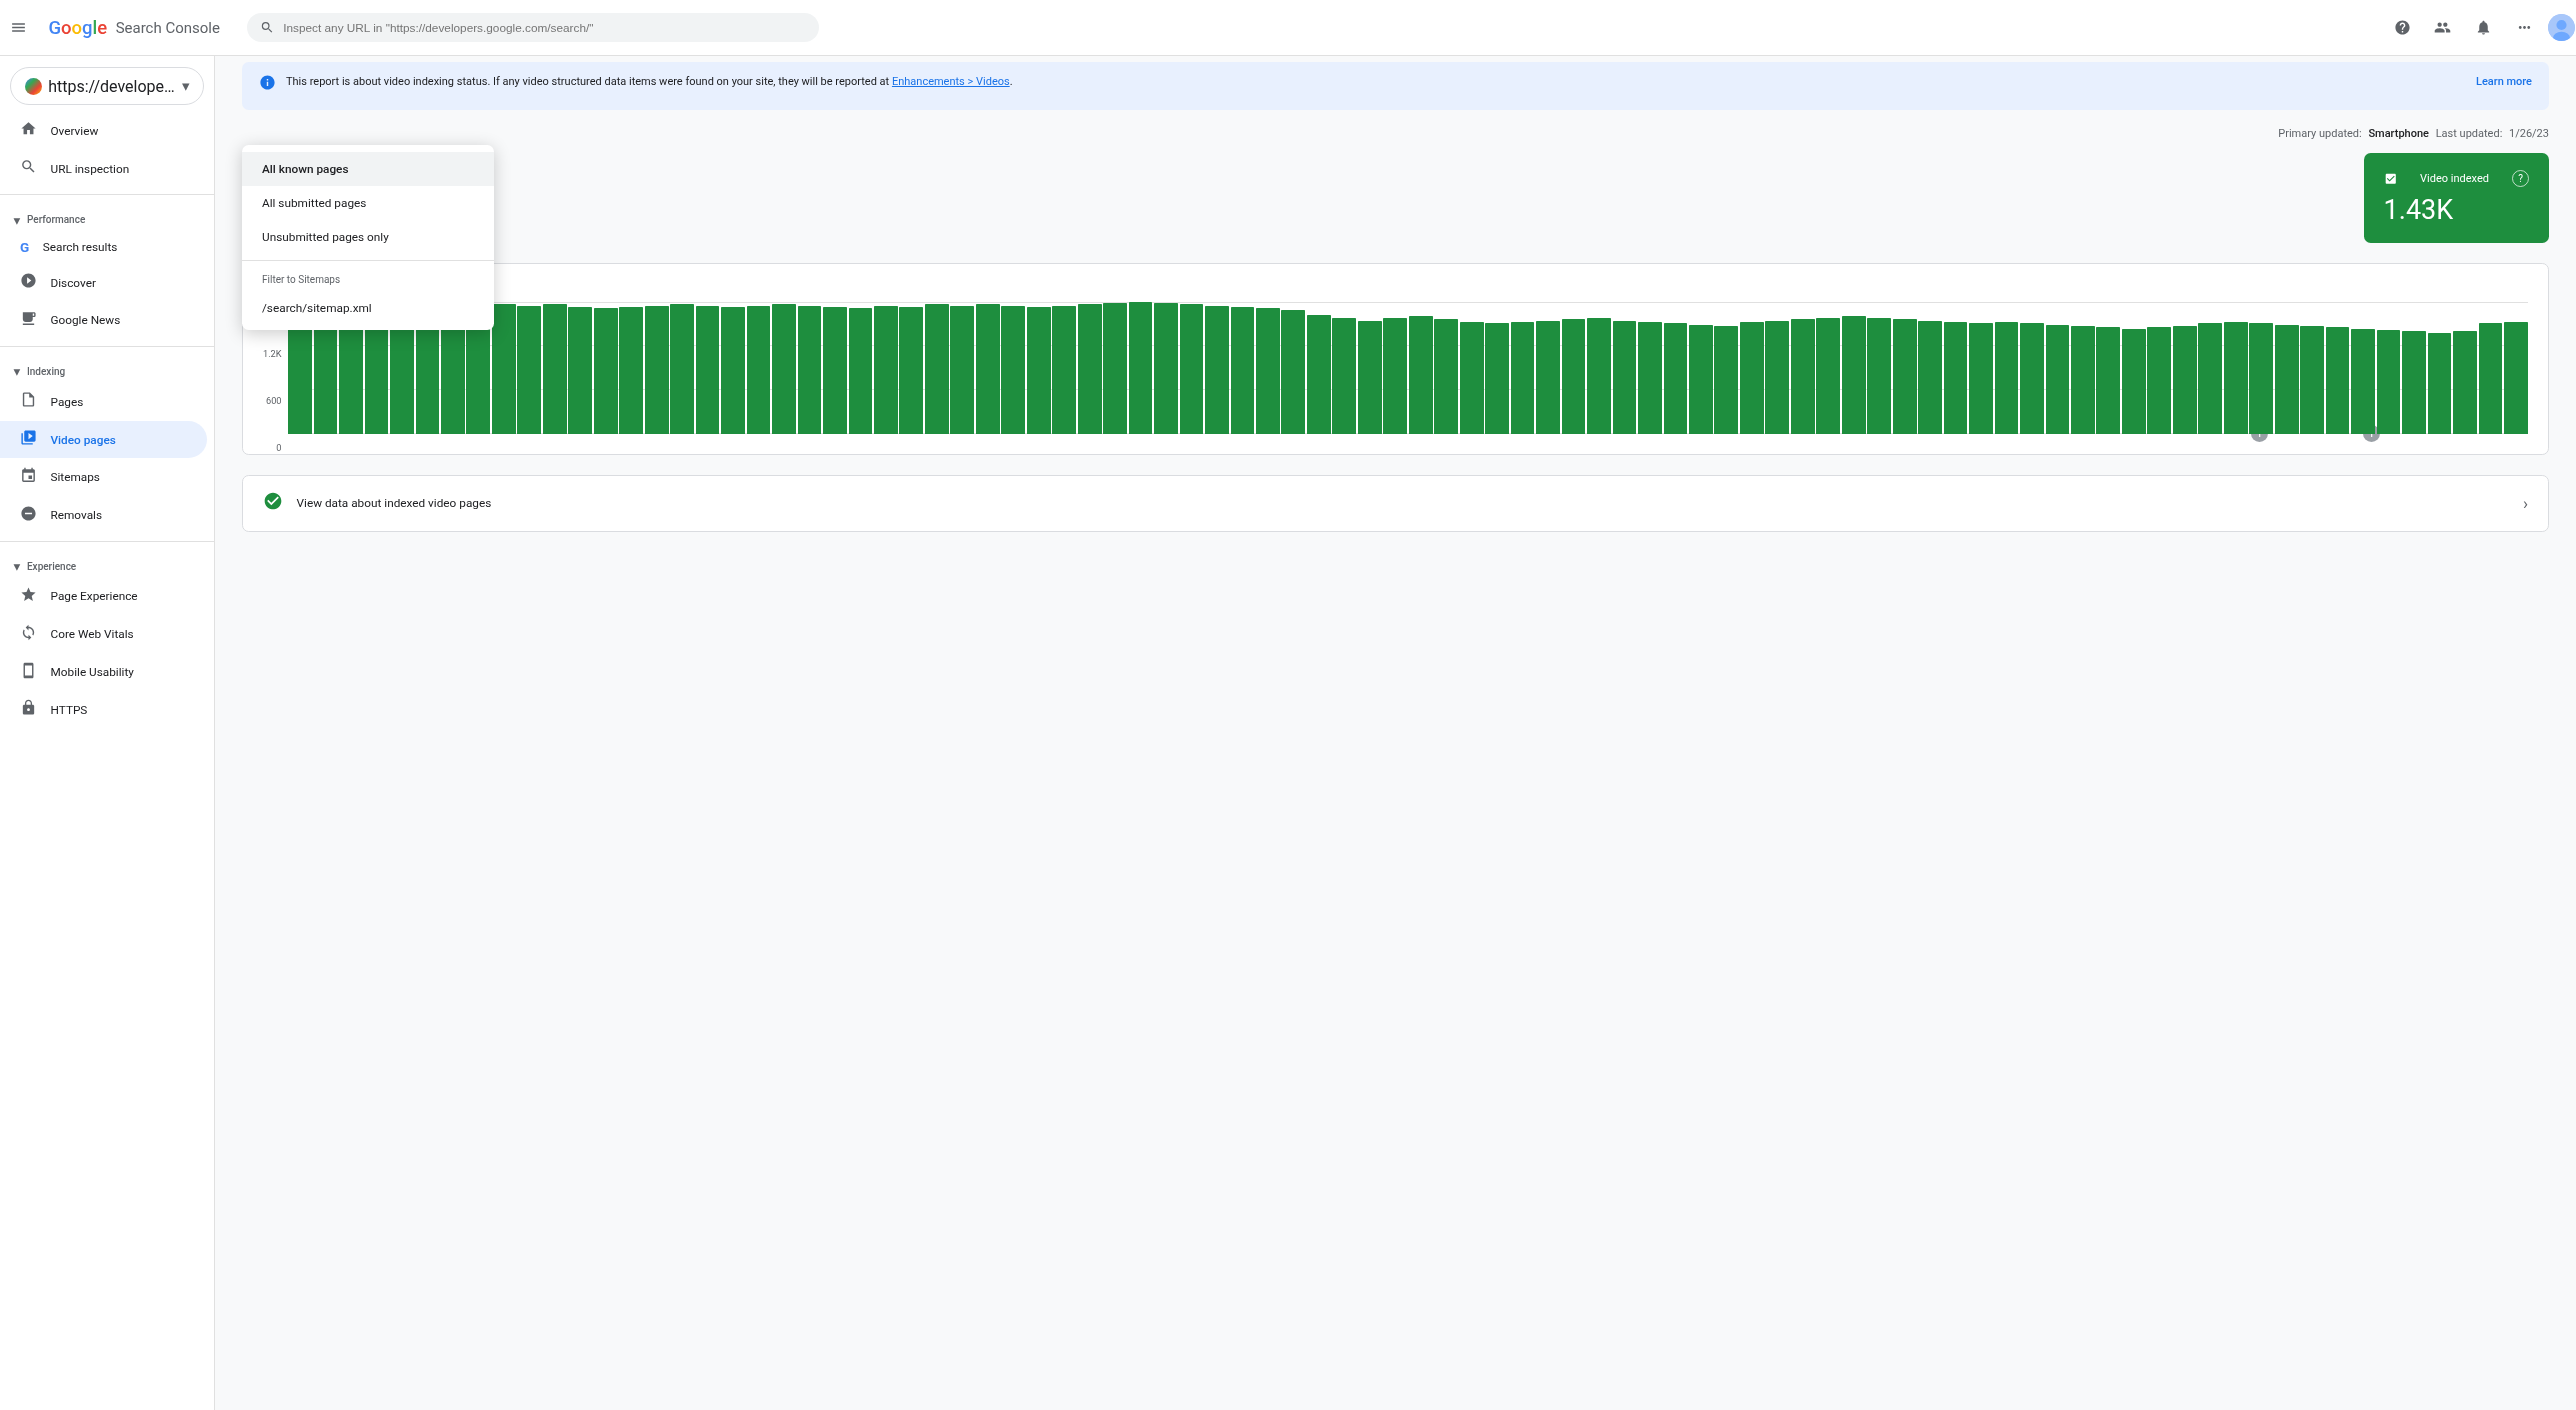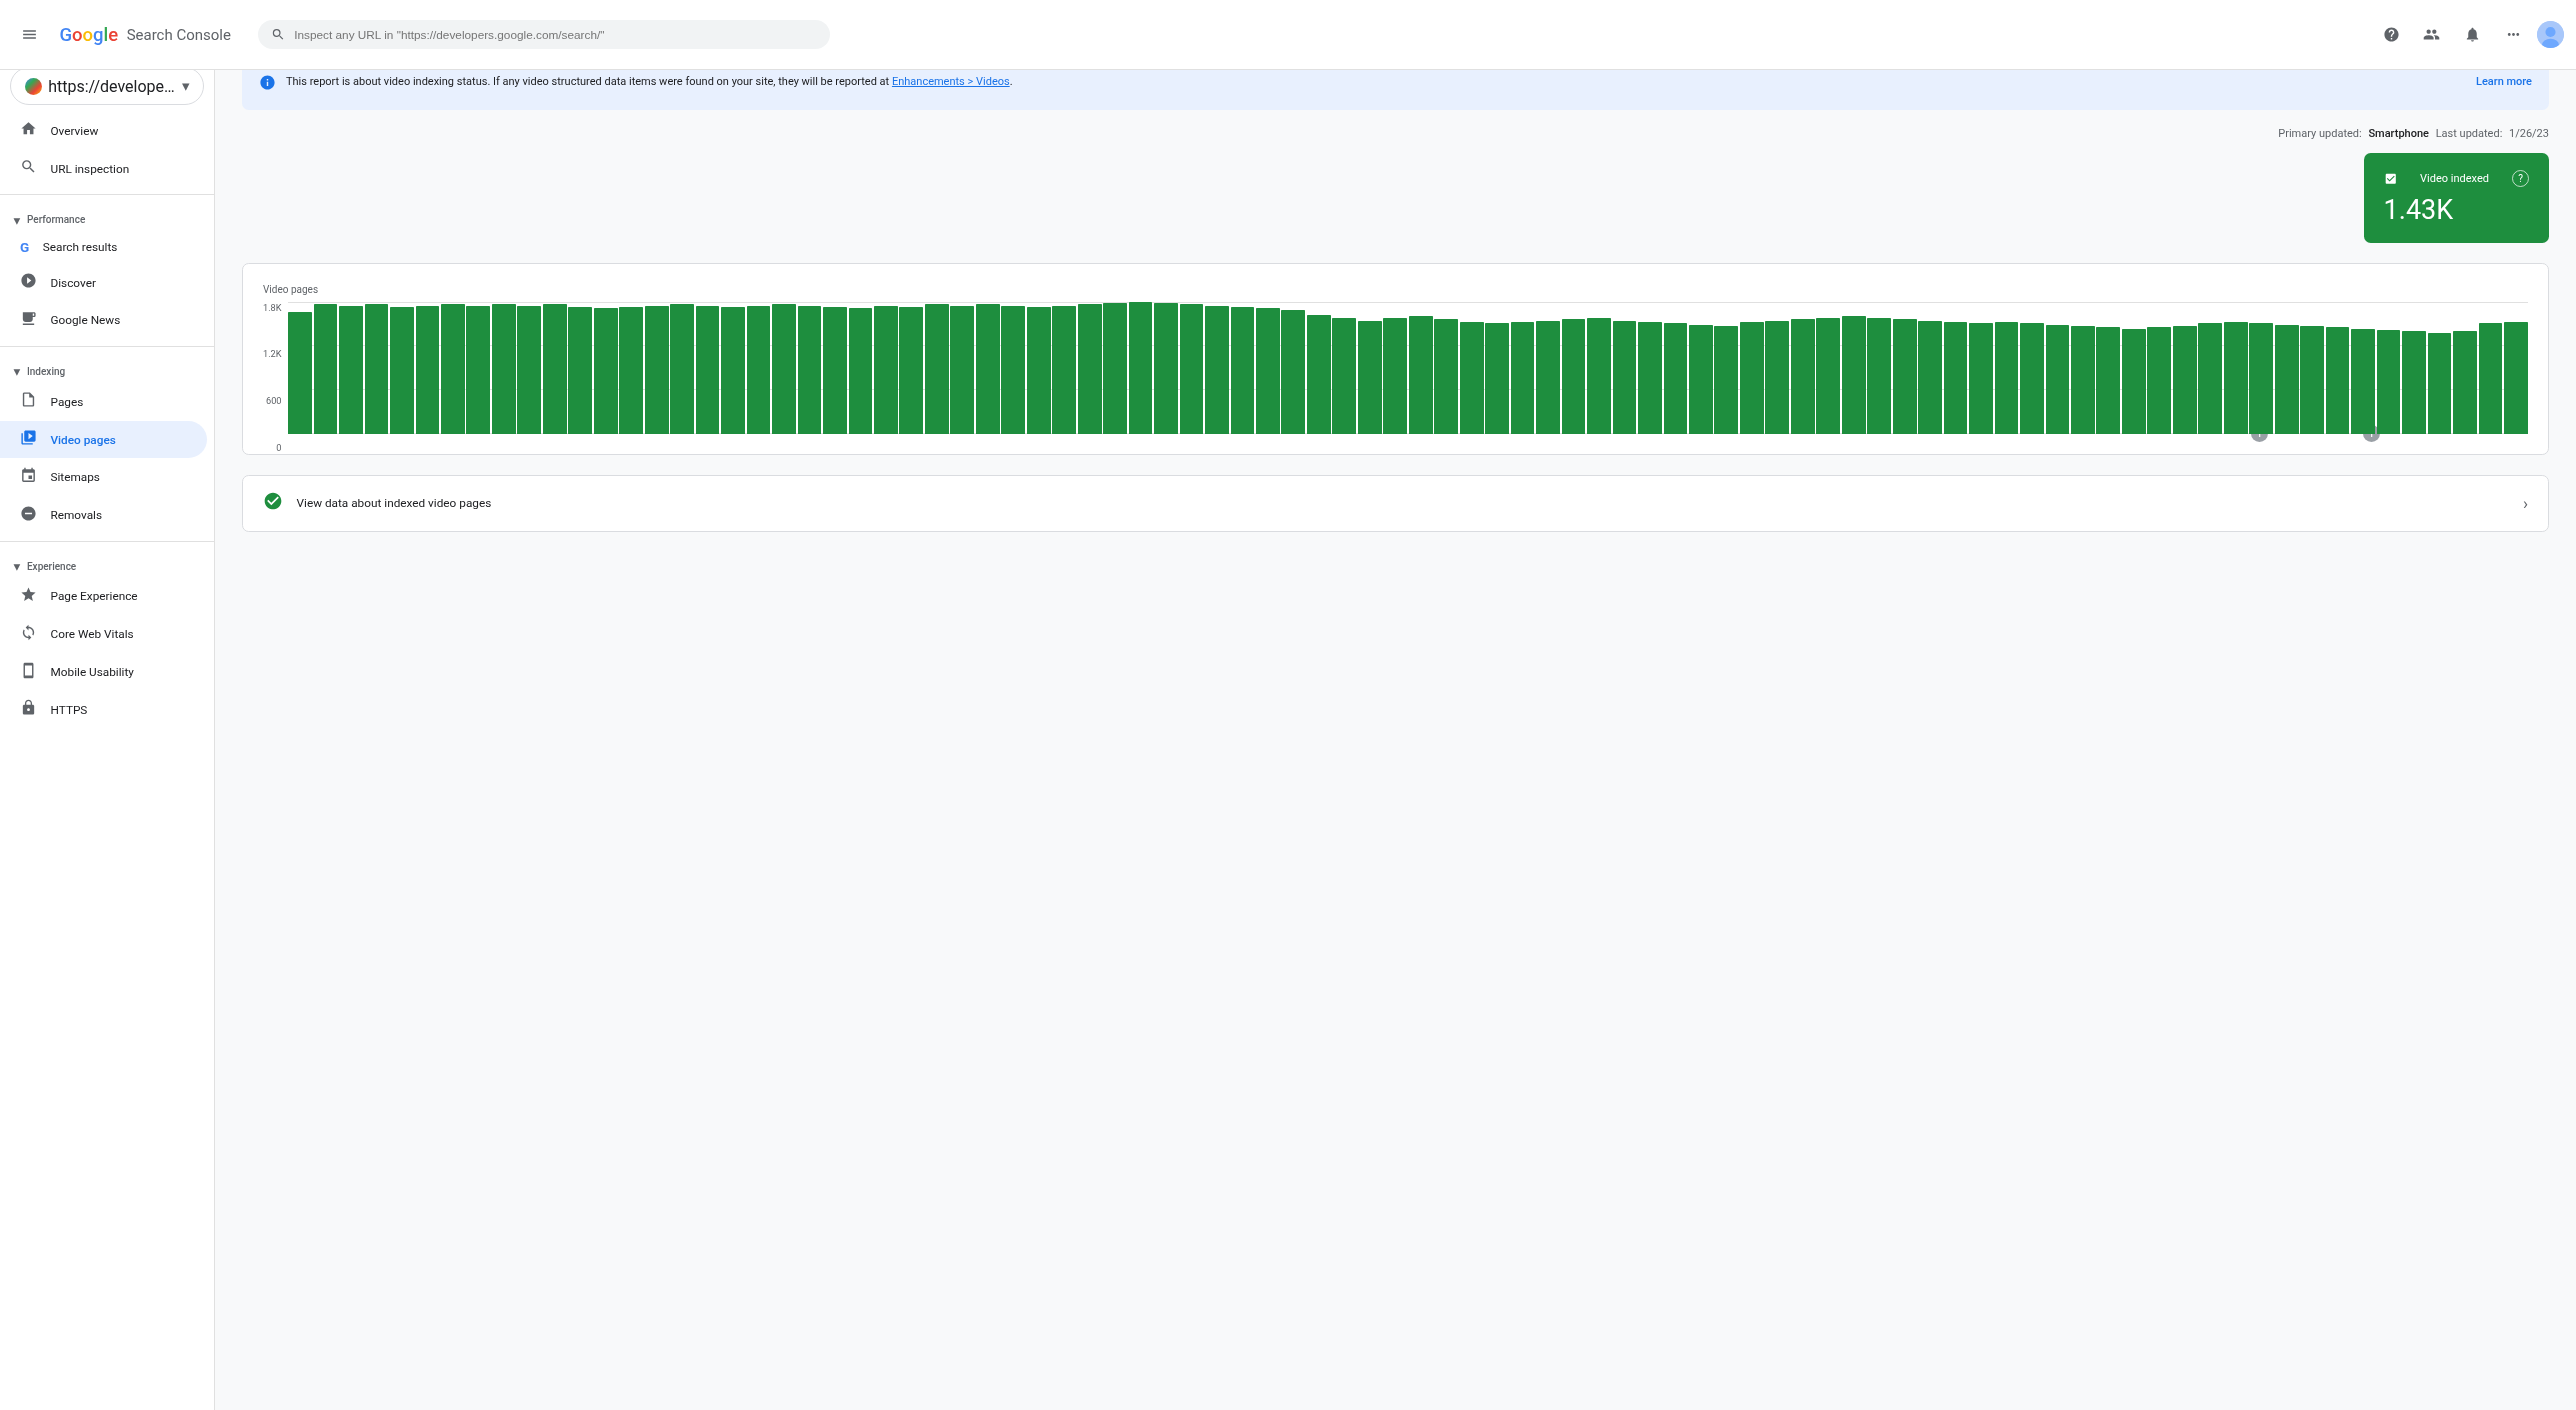--- a/index.html
+++ b/index.html
@@ -1,21 +1,21 @@
 <!DOCTYPE html>
 <html style="font-size:13.5px"><head>
   <meta charset="utf-8">
   <style>
     * { box-sizing: border-box; margin: 0; padding: 0; }
     body { font-family: 'Google Sans', Roboto, Arial, sans-serif; background: #f8f9fa; color: #202124; font-size: 11.8px; }
 
     
     .topbar {
       display: flex; align-items: center; background: #fff;
-      padding: 0 12px; height: 70px; border-bottom: 0.8px solid #e0e0e0;
+      padding: 0 1px; height: 56px; border-bottom: 0.8px solid #e0e0e0;
       position: fixed; top: 0; left: 0; right: 0; z-index: 100;
     }
     .topbar-menu-icon { margin-right: 13.5px; cursor: pointer; color: #5f6368; }
     .topbar-logo { display: flex; align-items: center; gap: 5px; text-decoration: none; }
     .logo-g { color: #4285f4; } .logo-o1 { color: #ea4335; } .logo-o2 { color: #fbbc05; }
     .logo-g2 { color: #4285f4; } .logo-l { color: #34a853; } .logo-e { color: #ea4335; }
     .logo-sc { font-size: 15px; color: #5f6368; margin-left: 3.4px; }
     .topbar-search {
       flex: 1; max-width: 572px; margin: 0 27px;
       background: #f1f3f4; border-radius: 20px; display: flex; align-items: center;
@@ -385,20 +385,28 @@
 
   <div class="meta-row">
     <span>Primary updated:</span>
     <span class="meta-bold">Smartphone</span>
     <span>Last updated:</span>
     <span>1/26/23</span>
   </div>
 
   <div class="stats-row">
 
+    <div class="dropdown-overlay">
+      <div class="dropdown-item selected">All known pages</div>
+      <div class="dropdown-item">All submitted pages</div>
+      <div class="dropdown-item">Unsubmitted pages only</div>
+      <div class="dropdown-divider"></div>
+      <div class="dropdown-section-label">Filter to Sitemaps</div>
+      <div class="dropdown-sitemap">/search/sitemap.xml</div>
+    </div>
 
     <div style="margin-left:auto;">
       <div class="stat-card green">
         <div class="stat-label">
           <svg width="13.5" height="13.5" viewBox="0 0 24 24" fill="white">
               <path d="M19 3H5c-1.11 0-2 .9-2 2v14c0 1.1.89 2 2 2h14c1.1 0 2-.9 2-2V5c0-1.1-.9-2-2-2zm-9 14l-5-5 1.41-1.41L10 14.17l7.59-7.59L19 8l-9 9z"></path>
             </svg>
           <span>Video indexed</span>
           <span style="margin-left:auto;cursor:pointer;width:17px;height:17px;border-radius:50%;border:0.8px solid rgba(255,255,255,0.7);display:inline-flex;align-items:center;justify-content:center;font-size:10px;">?</span>
         </div>

